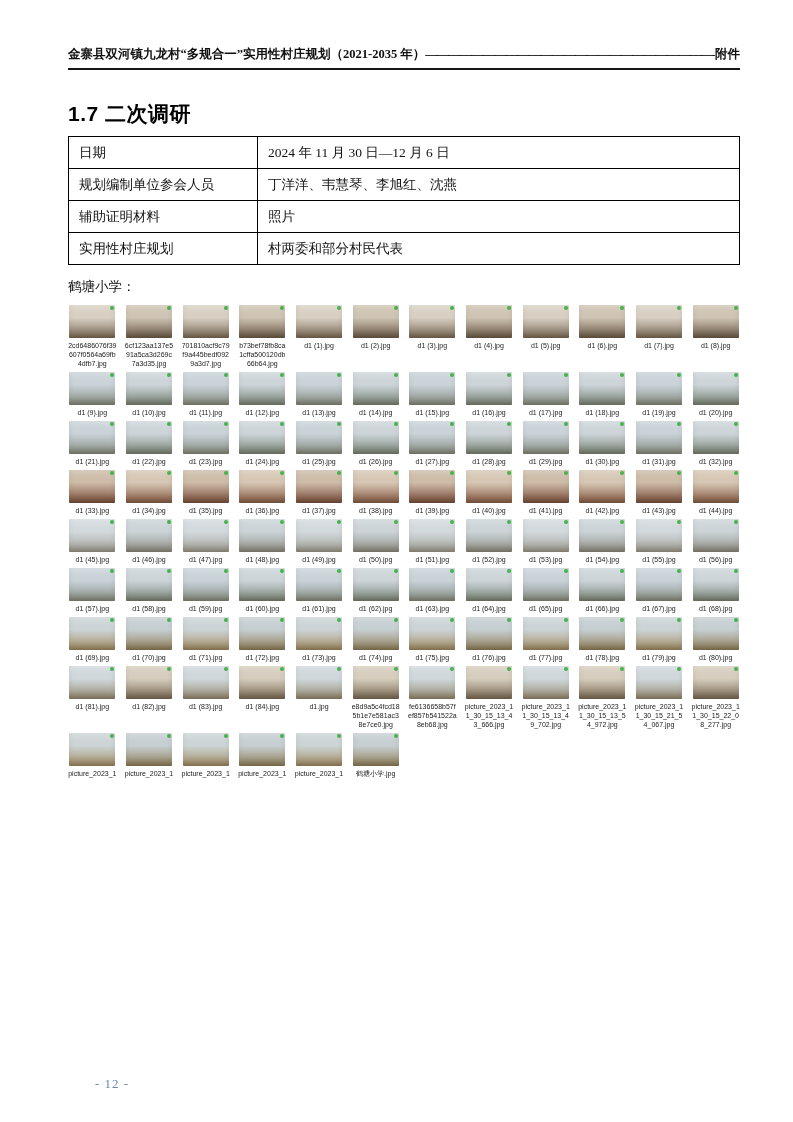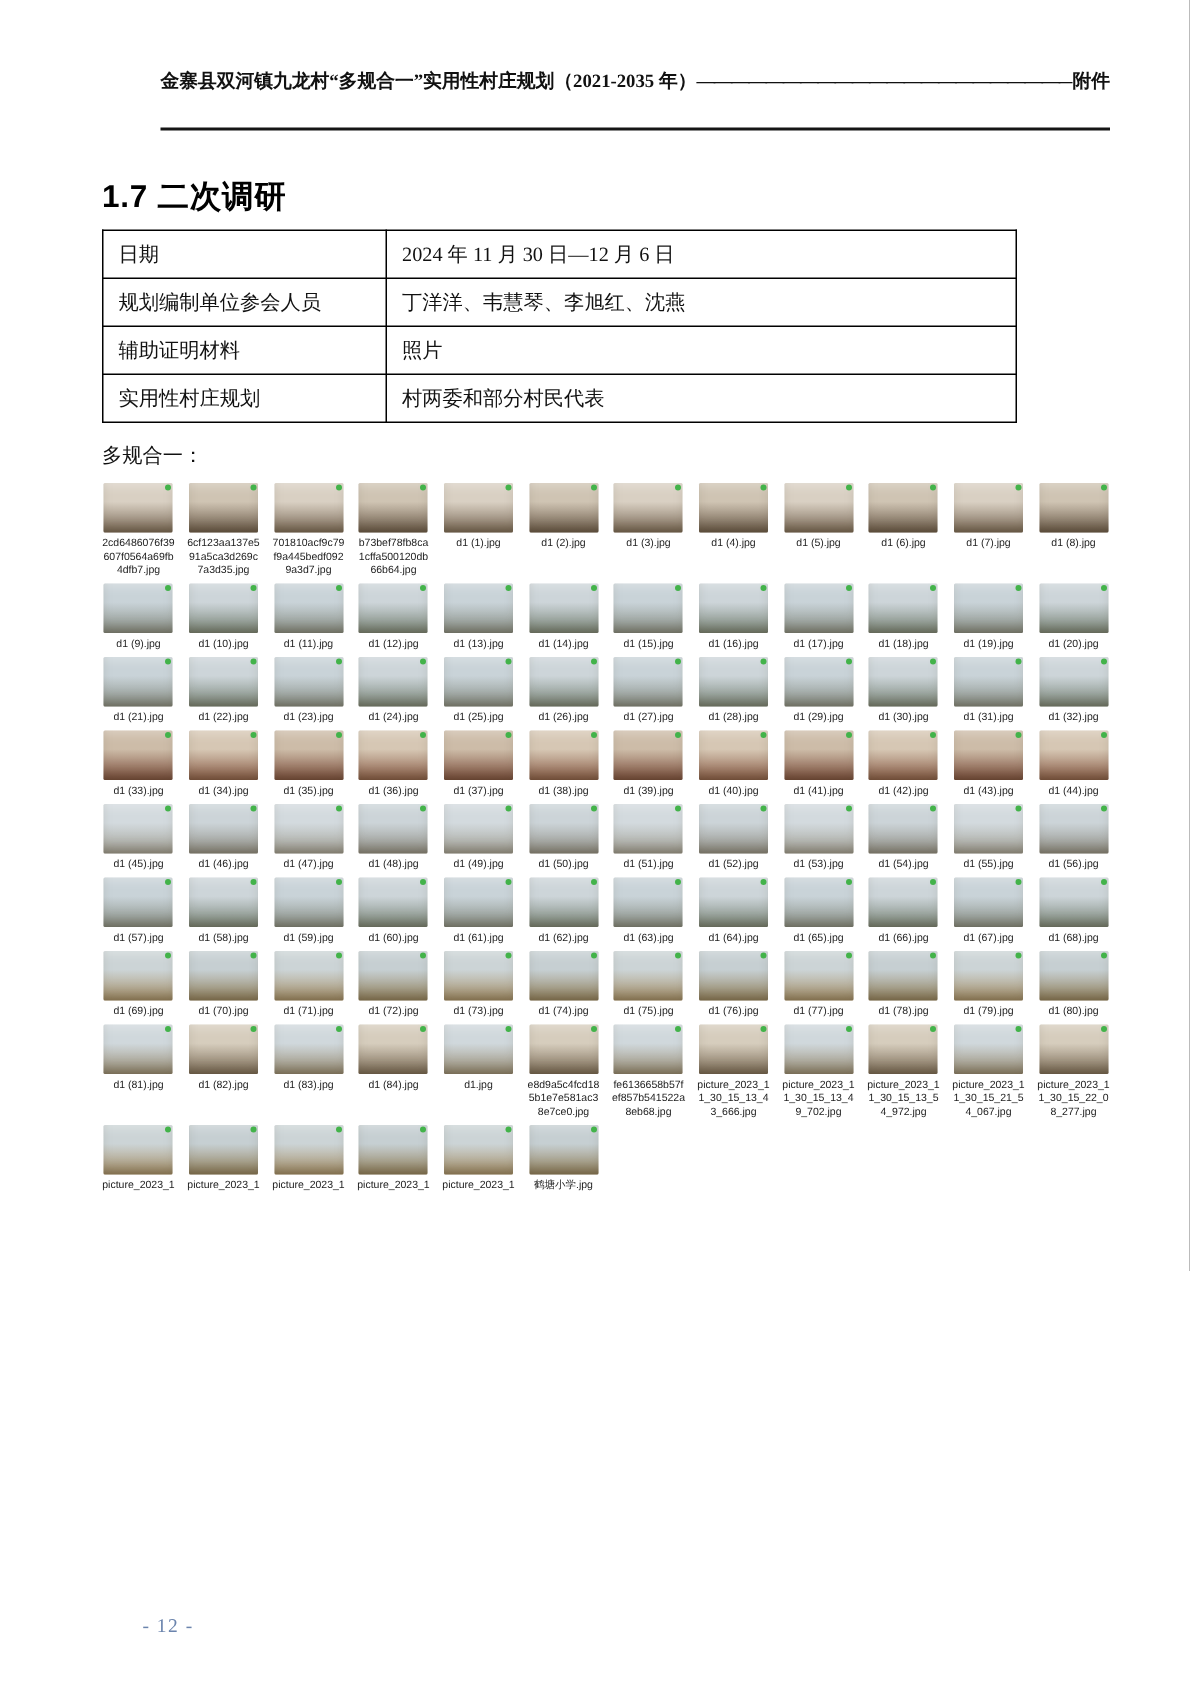--- a/index.html
+++ b/index.html
@@ -5,39 +5,39 @@
   html,body { margin:0; padding:0; background:#888; }
   .page {
     position:relative; width:793px; height:1122px; background:#ffffff;
     font-family:"Liberation Serif","DejaVu Serif",serif; color:#111;
     margin:0 auto; overflow:hidden;
   }
   .content { position:absolute; left:68px; top:0; width:672px; }
 
   
   .doc-header {
-    margin-top:46px; padding-bottom:22px; border-bottom:2.5px solid #151515;
-    font-size:12.5px; font-weight:bold; display:flex; align-items:baseline; white-space:nowrap;margin-left:39px;
+    margin-top:46px; padding-bottom:5px; border-bottom:2.5px solid #151515;
+    font-size:12.5px; font-weight:bold; display:flex; align-items:baseline; white-space:nowrap;
   }
   .doc-header .dash-fill { flex:1; overflow:hidden; letter-spacing:-1px; }
 
   
   h1.sec {
     margin:30px 0 0 0; font-family:"Liberation Sans","DejaVu Sans",sans-serif;
     font-weight:bold; font-size:21px; color:#000; letter-spacing:0.5px;
   }
 
   
   p.body-par {
     margin:12px 0 0 0; font-size:15px; line-height:36px; text-align:justify;
     text-indent:2em; color:#000;
   }
 
   
-  table.info { margin-top:8px; border-collapse:collapse; width:610px; font-size:13.5px; }
+  table.info { margin-top:8px; border-collapse:collapse; width:672px; font-size:13.5px; }
   table.info td { border:1.4px solid #000; height:29px; padding:1px 10px; vertical-align:middle; }
   table.info td.lbl { width:168px; }
 
   .photos-label { margin-top:13px; font-size:13.5px; }
 
   
   .photo-grid { margin-top:9px; }
   .photo-row { display:grid; grid-template-columns:repeat(12, 1fr); column-gap:8px; margin-bottom:4px; }
   .photo-cell { display:flex; flex-direction:column; align-items:center; }
   .thumb {
@@ -85,21 +85,21 @@
             <td class="lbl">辅助证明材料</td>
             <td>照片</td>
           </tr>
           <tr>
             <td class="lbl">实用性村庄规划</td>
             <td>村两委和部分村民代表</td>
           </tr>
         </tbody>
     </table>
 
-    <div class="photos-label">多规合一：</div>
+    <div class="photos-label">鹤塘小学：</div>
 
     <div class="photo-grid" id="photo-grid">
         <div class="photo-row">
           <div class="photo-cell">
             <div class="thumb" style="background: linear-gradient(rgb(217, 208, 195) 0%, rgb(217, 208, 195) 38%, rgb(125, 108, 89) 100%);"></div>
             <div class="caption">2cd6486076f39607f0564a69fb4dfb7.jpg</div>
           </div>
           <div class="photo-cell">
             <div class="thumb" style="background: linear-gradient(rgb(207, 196, 179) 0%, rgb(207, 196, 179) 38%, rgb(108, 91, 74) 100%);"></div>
             <div class="caption">6cf123aa137e591a5ca3d269c7a3d35.jpg</div>

